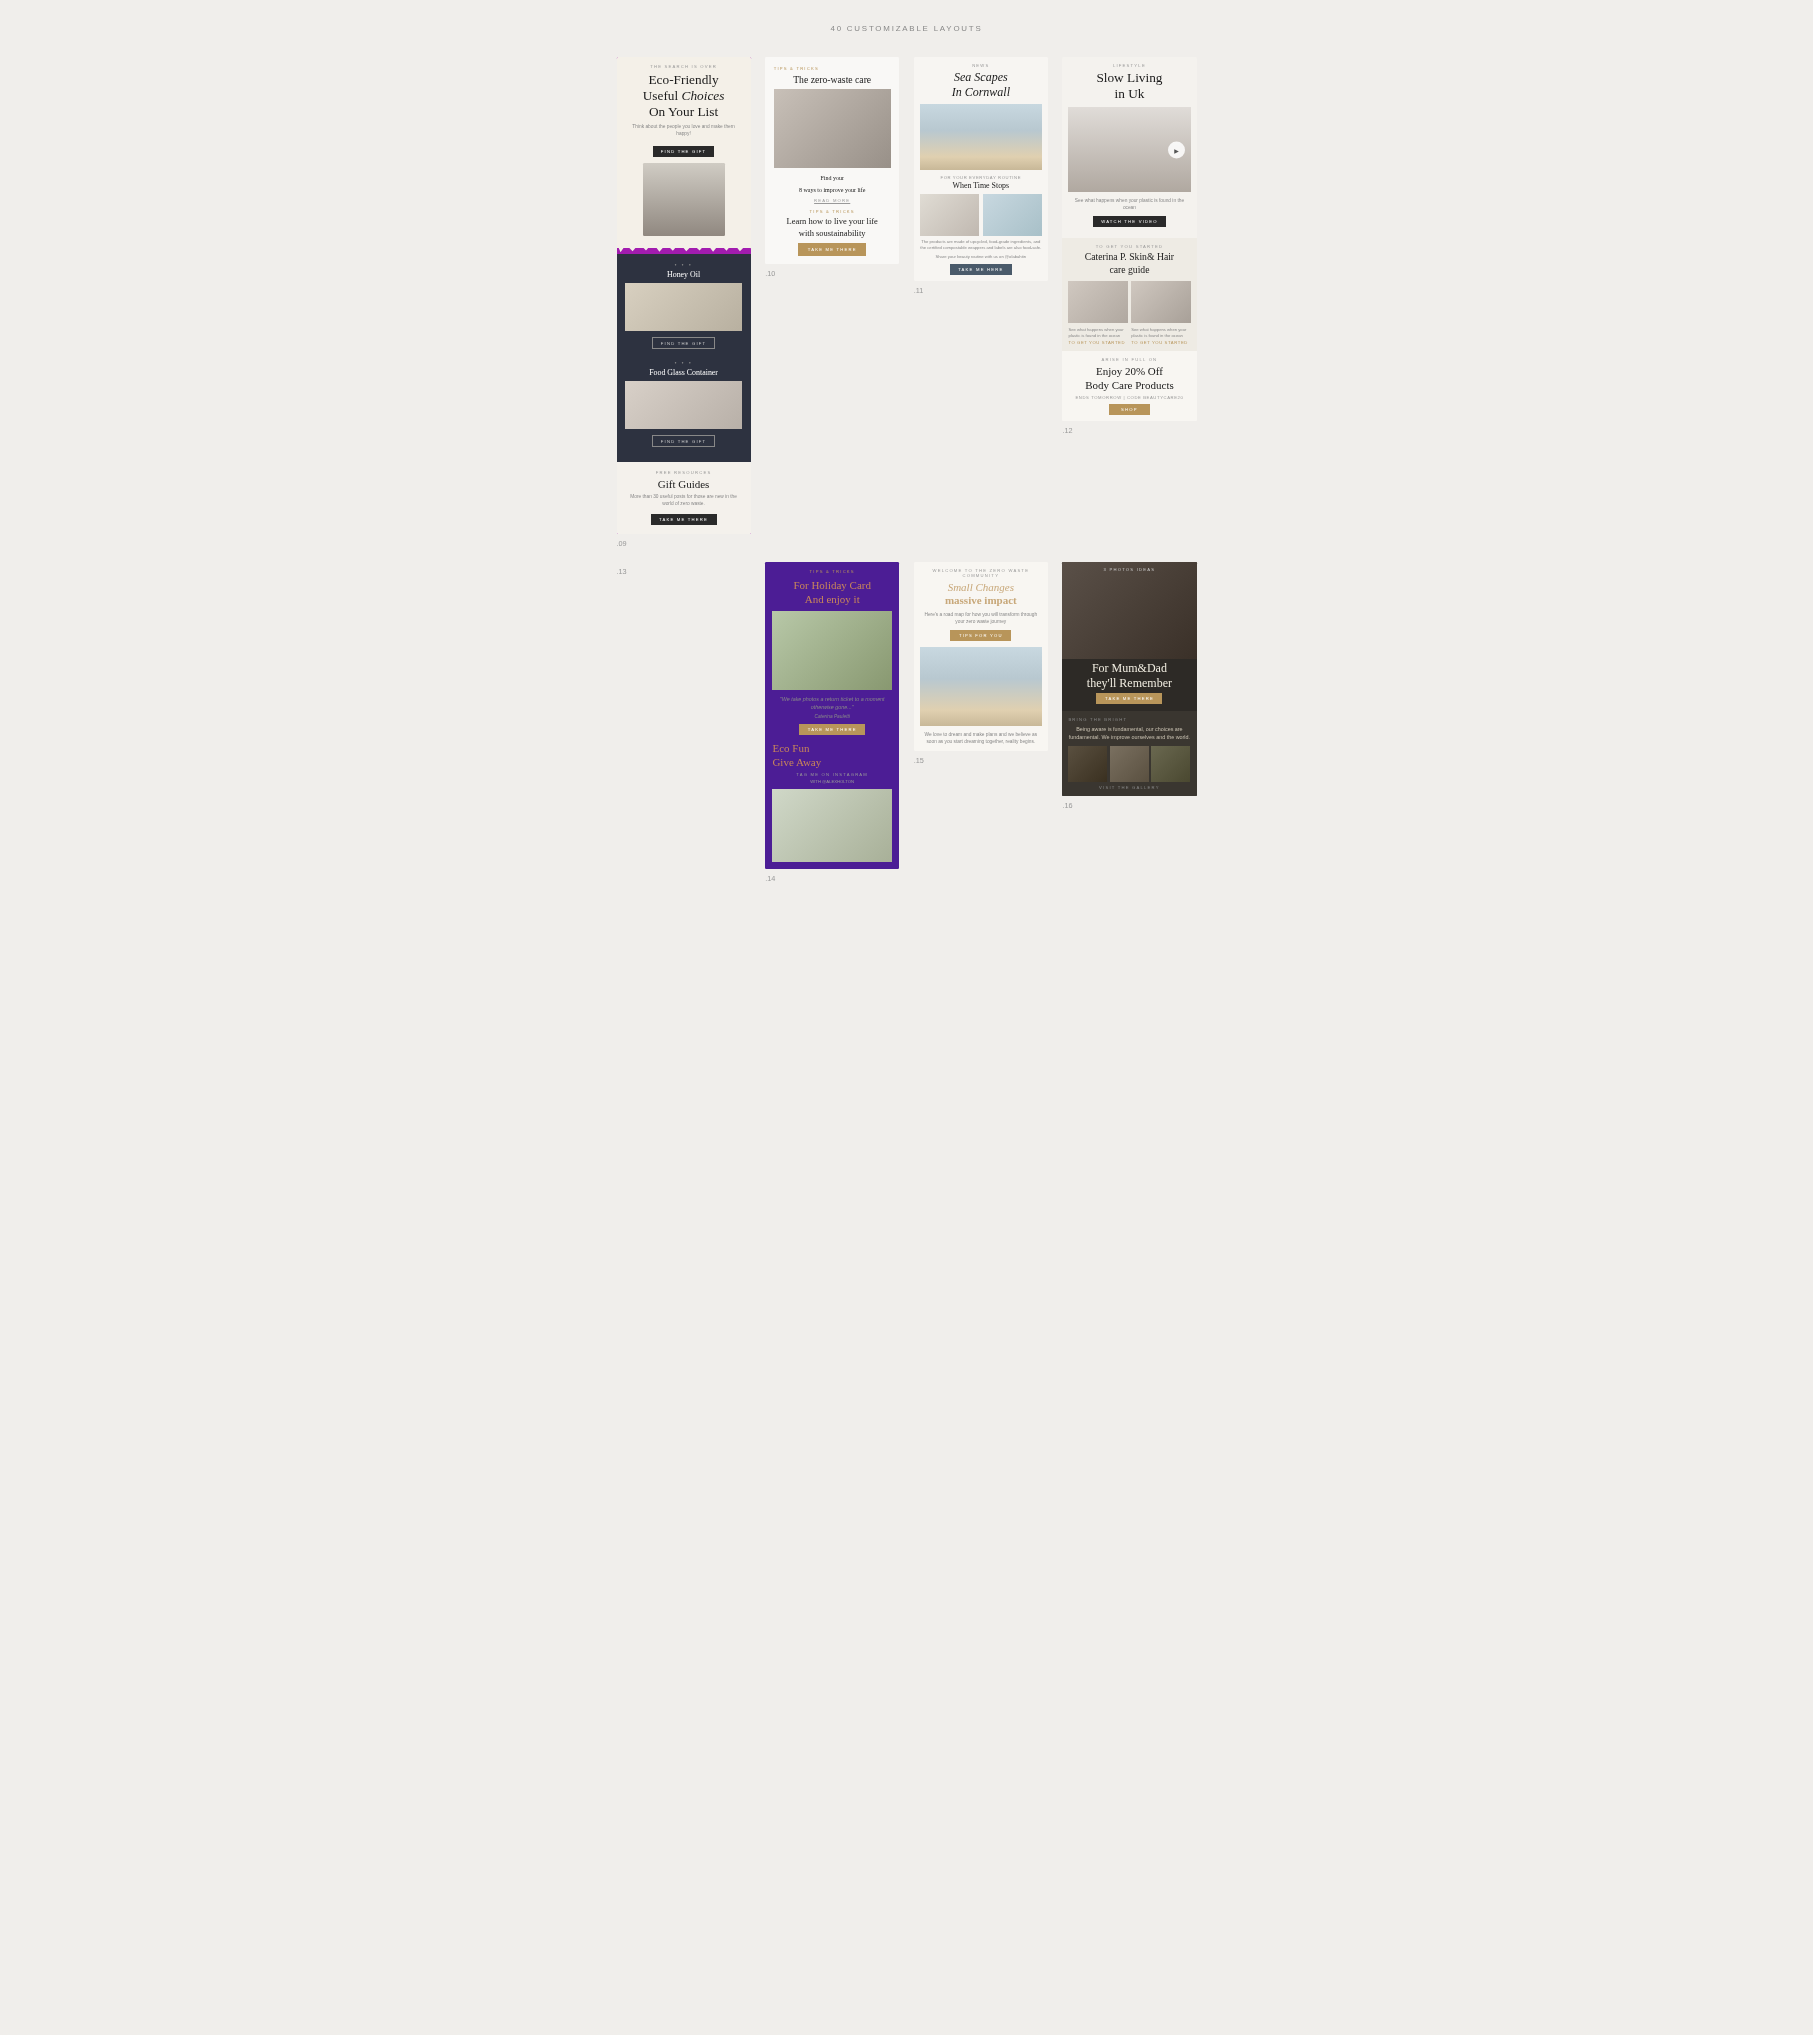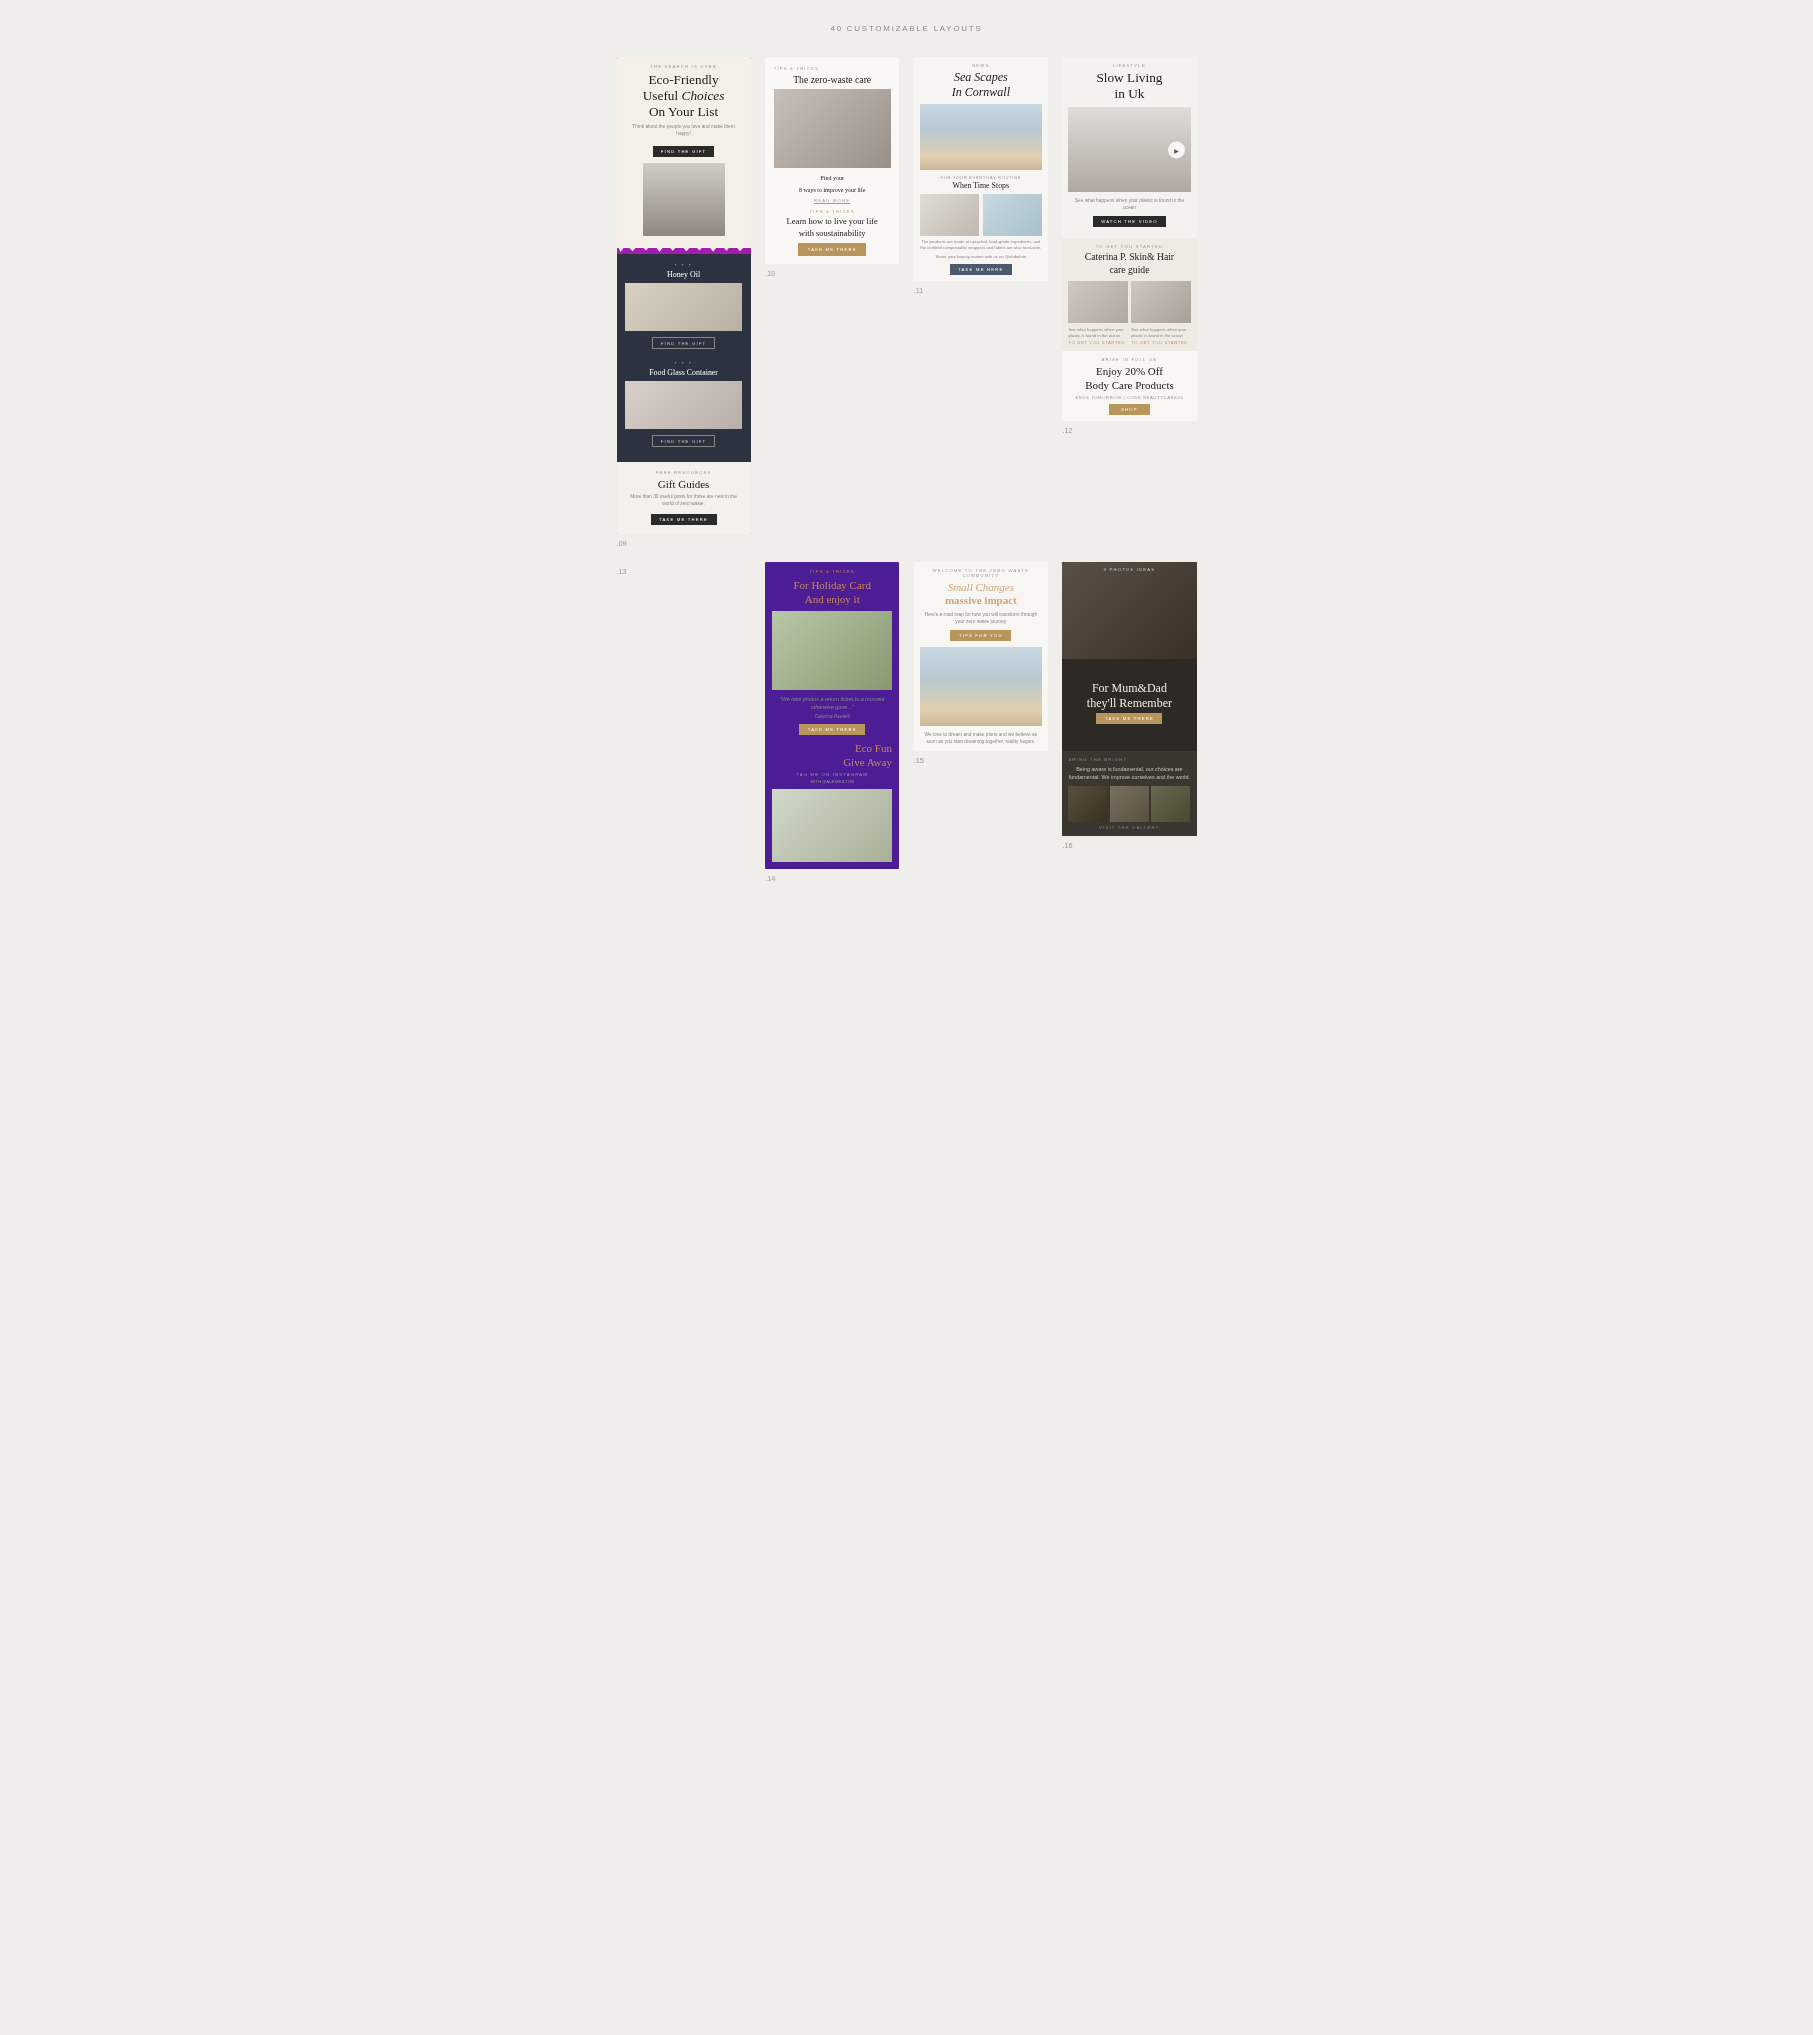--- a/index.html
+++ b/index.html
@@ -115,39 +115,39 @@
 
     
     .card14 { background: #4c1d95; }
     .card14 .inner { padding: 7.3px; }
     .card14 .tag { font-family: Arial, sans-serif; font-size: 4.2px; letter-spacing: 1.2px; color: #b8955a; text-transform: uppercase; margin-bottom: 3.6px; text-align: center; }
     .card14 .title { font-size: 11px; color: #c8855a; line-height: 1.3; text-align: center; margin-bottom: 4.8px; }
     .img-wedding { width: 100%; height: 79px; background: linear-gradient(135deg, #d8d0c8 0%, #b0a898 100%); margin-bottom: 4.8px; }
     .card14 .quote { font-size: 5.4px; color: #888; line-height: 1.5; text-align: center; font-style: italic; font-family: Arial, sans-serif; margin-bottom: 2.4px; }
     .card14 .author { font-size: 4.8px; color: #888; text-align: center; font-style: italic; font-family: Arial, sans-serif; margin-bottom: 4.8px; }
     .card14 .btn-gold { background: #b8955a; color: #fff; font-size: 4.2px; letter-spacing: 1.2px; padding: 3px 8.5px; border: none; cursor: pointer; text-transform: uppercase; font-family: Arial, sans-serif; display: block; margin: 0 auto 6px; width: fit-content; }
-    .card14 .eco-title { font-size: 11px; color: #c8855a; line-height: 1.3; text-align: right; margin: 4.8px 0 2.4px; }
+    .card14 .eco-title { font-size: 11px; color: #c8855a; line-height: 1.3; text-align: left; margin: 4.8px 0 2.4px; }
     .card14 .tag2 { font-family: Arial, sans-serif; font-size: 4.2px; letter-spacing: 1.2px; color: #999; text-transform: uppercase; margin-bottom: 2.4px; text-align: center; }
     .card14 .insta-tag { font-family: Arial, sans-serif; font-size: 4.2px; color: #999; text-align: center; margin-bottom: 4.8px; }
     .img-tent { width: 100%; height: 73px; background: linear-gradient(135deg, #d0d8c8 0%, #a8b098 100%); margin-bottom: 0; }
 
     
     .card15 { background: #f8f6f2; }
     .card15 .inner { padding: 6px; text-align: center; }
     .card15 .tag { font-family: Arial, sans-serif; font-size: 4.2px; letter-spacing: 1.2px; color: #999; text-transform: uppercase; margin-bottom: 2.4px; }
     .card15 .script-title { font-size: 11px; color: #c8a87a; line-height: 1.1; font-style: italic; margin-bottom: 1.2px; font-family: 'Brush Script MT', cursive; }
     .card15 .subtitle { font-size: 11px; color: #c8a87a; margin-bottom: 4.8px; font-weight: bold; }
     .card15 .btn-gold { background: #b8955a; color: #fff; font-size: 4.2px; letter-spacing: 1.2px; padding: 3px 8.5px; border: none; cursor: pointer; text-transform: uppercase; font-family: Arial, sans-serif; display: block; margin: 0 auto 6px; width: fit-content; }
     .img-beach { width: 100%; height: 79px; background: linear-gradient(180deg, #d0d8e0 0%, #c8b89a 100%); margin-bottom: 4.8px; }
     .card15 .desc2 { font-size: 4.8px; color: #888; line-height: 1.5; font-family: Arial, sans-serif; }
 
     
     .card16 { background: #2d2a26; }
     .card16 .img-top { width: 100%; height: 97px; background: linear-gradient(135deg, #5a5048 0%, #3a3028 100%); }
-    .card16 .inner { padding: 22px; text-align: center; }
+    .card16 .inner { padding: 2px; text-align: center; }
     .card16 .title { font-size: 12px; color: #f0ece0; line-height: 1.2; margin-bottom: 3.6px; }
     .card16 .btn-gold { background: #b8955a; color: #fff; font-size: 4.2px; letter-spacing: 1.2px; padding: 3px 8.5px; border: none; cursor: pointer; text-transform: uppercase; font-family: Arial, sans-serif; display: block; margin: 0 auto 4.8px; width: fit-content; }
     .card16 .bright-tag { font-family: Arial, sans-serif; font-size: 4.2px; letter-spacing: 1.2px; color: #888; text-transform: uppercase; margin-bottom: 2.4px; }
     .card16 .desc { font-size: 5.4px; color: #c8c0b0; line-height: 1.5; text-align: center; margin-bottom: 4.8px; font-family: Arial, sans-serif; }
     .three-img-row { display: flex; gap: 2.4px; }
     .three-img-row .img-t { flex: 1; height: 36px; background: linear-gradient(135deg, #5a5040 0%, #3a3020 100%); }
     .card16 .visit-tag { font-family: Arial, sans-serif; font-size: 4.2px; letter-spacing: 1.2px; color: #888; text-transform: uppercase; text-align: center; margin-top: 3.6px; }
 
     .img-bg-beach {
       background: linear-gradient(180deg, #c8d8e0 0%, #b8c8d0 40%, #e0d0b0 80%, #c8b898 100%);

